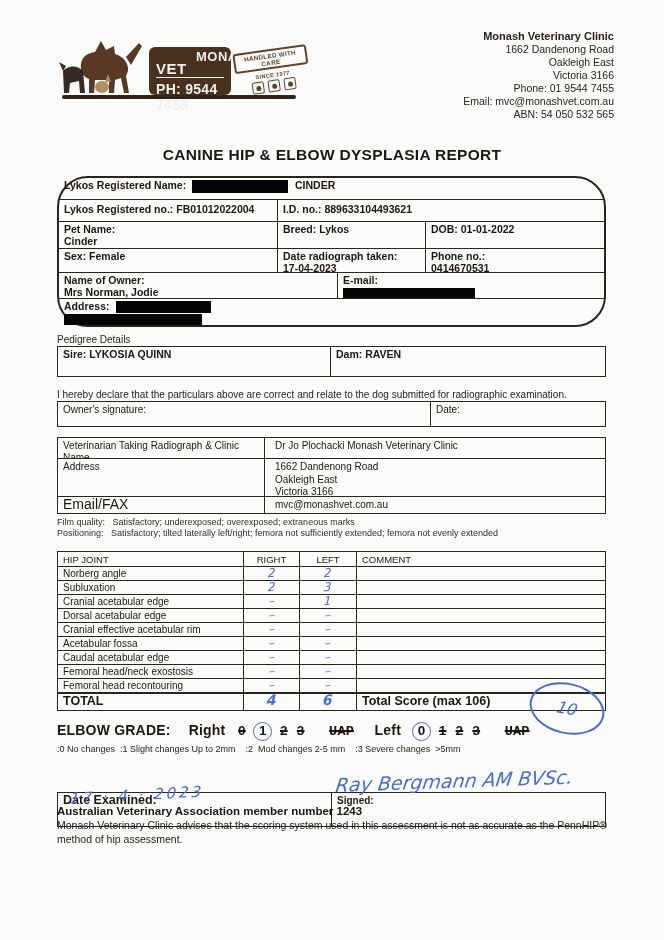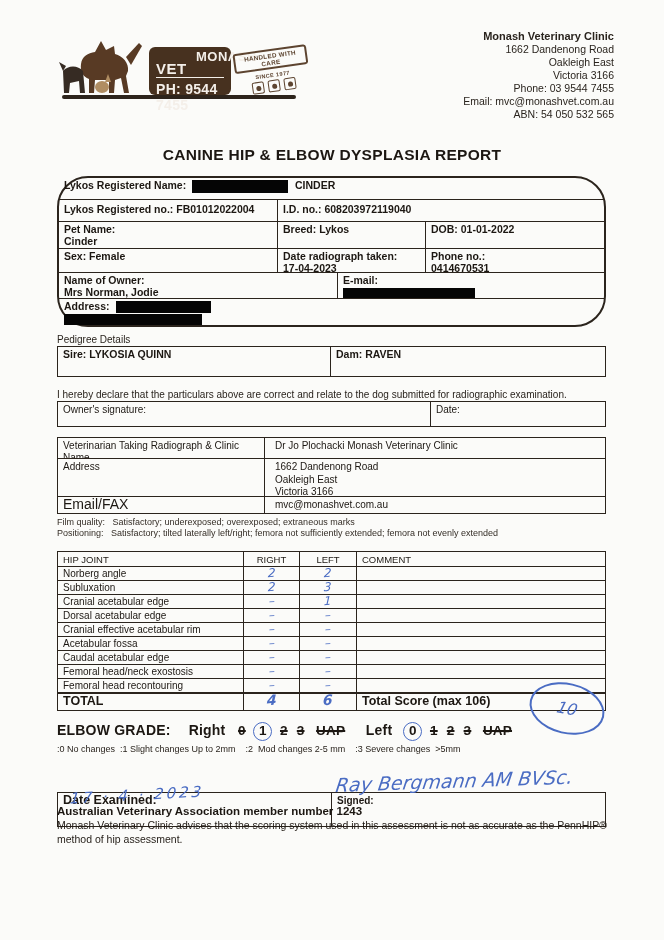--- a/index.html
+++ b/index.html
@@ -78,21 +78,21 @@
     font-family:"DejaVu Sans", sans-serif;font-style:italic;transform:rotate(-3deg) skewX(-8deg);}
 
   
   .elbow{left:57px;top:722px;font-size:14px;font-weight:bold;letter-spacing:.2px;white-space:nowrap;}
   .elbow .opt{display:inline-block;margin:0 2.5px;font-size:13.5px;}
   .elbow .struck{text-decoration:line-through;text-decoration-thickness:1.6px;}
   .elbow .circled{
     width:17px;height:17px;line-height:16px;text-align:center;border:1.6px solid #4a6cc3;
     border-radius:50%;margin:0 1px;
   }
-  .elbow .uap{margin-left:5px;}
+  .elbow .uap{margin-left:18px;font-family:Liberation Mono, monospace;}
   .elbow .side{margin-left:14px;margin-right:6px;}
   .legend{left:57px;top:744px;font-size:9px;color:#2a241e;}
 
   .ava{left:57px;top:805px;font-size:11.5px;font-weight:bold;}
   .disclaimer{left:57px;top:819px;width:550px;font-size:10.5px;line-height:13.5px;color:#221c16;}
 </style>
 </head>
 <body>
 
 <div class="abs" style="left:57px;top:38px;width:250px;height:62px;">
@@ -127,38 +127,38 @@
     </div>
   </div>
 </div>
 <div class="abs baseline"></div>
 
 <div class="abs contact">
   <div class="cname">Monash Veterinary Clinic</div>
   <div>1662 Dandenong Road</div>
   <div>Oakleigh East</div>
   <div>Victoria 3166</div>
-  <div>Phone: 03 9544 7455</div>
+  <div>Phone: 01 9544 7455</div>
   <div>Email: mvc@monashvet.com.au</div>
   <div>ABN: 54 050 532 565</div>
 </div>
 
 <div class="abs title">CANINE HIP &amp; ELBOW DYSPLASIA REPORT</div>
 
 <div class="tbl" style="top:176px;border-radius:31px;">
   <div class="trow" style="height:21px;">
     <div class="tcell grow">
       <span class="lbl">Lykos Registered Name:</span>
       <span class="redact" style="width:96px;height:13px;margin:0 4px 0 3px;"></span>
       <span class="lbl">CINDER</span>
     </div>
   </div>
   <div class="trow bt" style="height:22px;">
     <div class="tcell lbl" style="width:218px;padding-top:4px;">Lykos Registered no.: FB01012022004</div>
-    <div class="tcell bl grow lbl" style="padding-top:4px;">I.D. no.: 608203972119040</div>
+    <div class="tcell bl grow lbl" style="padding-top:4px;">I.D. no.: 889633104493621</div>
   </div>
   <div class="trow bt" style="height:27px;">
     <div class="tcell" style="width:218px;">
       <span class="lbl" style="display:block;">Pet Name:</span>
       <span class="lbl" style="display:block;">Cinder</span>
     </div>
     <div class="tcell bl lbl" style="width:148px;">Breed: Lykos</div>
     <div class="tcell bl grow lbl">DOB: 01-01-2022</div>
   </div>
   <div class="trow bt" style="height:24px;">

